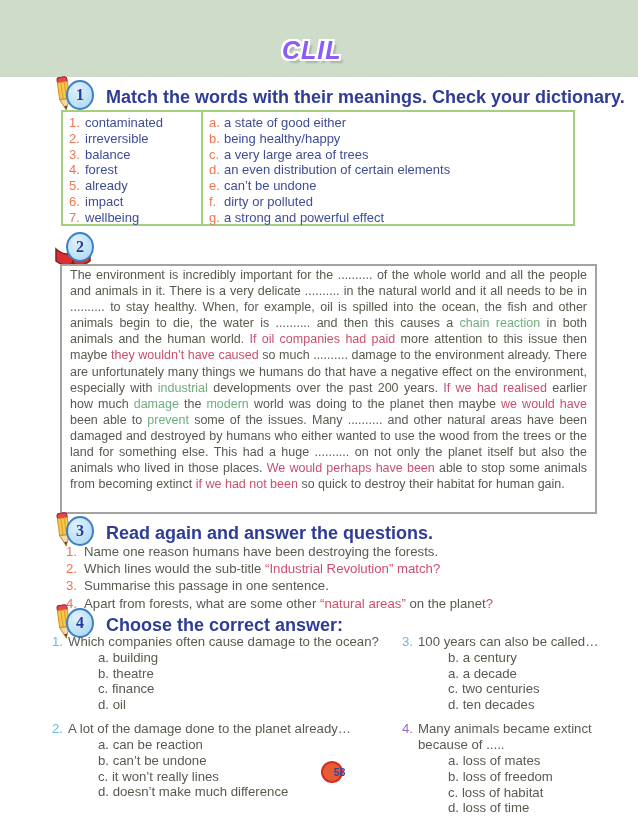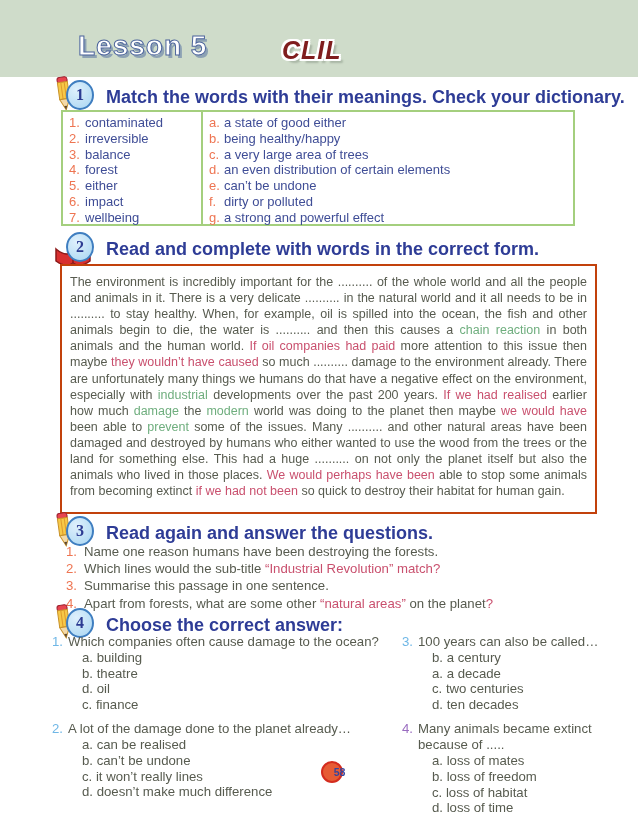--- a/index.html
+++ b/index.html
@@ -12,21 +12,21 @@
   .band{position:absolute;left:0;top:0;width:638px;height:77px;background:#cfdcca;}
   .lesson-title{
     position:absolute;left:78px;top:30px;
     font-size:28px;font-weight:bold;letter-spacing:1px;
     color:#ffffff;-webkit-text-stroke:1px #4d659c;
     text-shadow:2.5px 2.5px 0 #8da2b4;
   }
   .clil-title{
     position:absolute;left:282px;top:36px;
     font-size:25px;font-weight:bold;font-style:italic;letter-spacing:1px;
-    color:#7f1d1d;
+    color:#8b5cf6;
     text-shadow:-2px -2px 0 #fff,2px -2px 0 #fff,-2px 2px 0 #fff,2px 2px 0 #fff,
                 -2px 0 0 #fff,2px 0 0 #fff,0 -2px 0 #fff,0 2px 0 #fff,
                 4px 4px 2px #a8b5a4;
   }
   
   .ex-header{position:absolute;left:52px;display:flex;align-items:center;}
   .icon-wrap{position:relative;width:46px;height:38px;flex:0 0 46px;}
   .pencil{position:absolute;left:4px;top:-2px;transform:rotate(-8deg);}
   .book{position:absolute;left:2px;top:16px;}
   .num-circle{
@@ -45,59 +45,58 @@
   }
   .match-col{padding:3px 0 0 6px;box-sizing:border-box;}
   .match-col.words{width:140px;border-right:2px solid #a4cf7e;}
   .match-col.meanings{flex:1;}
   .m-row{display:flex;font-size:13px;line-height:15.8px;color:#3f4d96;}
   .m-row .key{color:#ee7552;flex:0 0 16px;}
   .match-col.meanings .m-row .key{flex:0 0 15px;}
   
   .passage-box{
     position:absolute;left:60px;top:264px;width:537px;height:250px;
-    border:2px solid #c2410c;box-sizing:border-box;background:#fff;
-    padding:8px 8px;overflow:hidden;
+    border:2px solid #a3a3a3;box-sizing:border-box;background:#fff;
+    padding:1px 8px;overflow:hidden;
   }
   .passage-text{
     font-size:12.5px;line-height:16.1px;color:#575b4f;text-align:justify;
   }
   .c-red{color:#c9506e;}
   .c-green{color:#6fae7e;}
   
   .q3-list{position:absolute;left:66px;top:543px;width:520px;}
   .q-row{display:flex;font-size:13.2px;line-height:17.2px;color:#575b4f;}
   .q-row .q-num{color:#ee7552;flex:0 0 18px;}
   
   .q4-grid{position:absolute;left:52px;top:634px;width:556px;display:flex;}
   .q4-col{box-sizing:border-box;}
   .q4-col.left{width:350px;}
   .q4-col.right{width:206px;margin-left:0;}
   .q4-q{margin-bottom:9px;}
   .q4-head{display:flex;font-size:13.2px;line-height:16px;color:#575b4f;}
   .q4-head .q-num{flex:0 0 16px;}
   .q-num.blue{color:#6fb7e6;}
   .q-num.purple{color:#9a6cc0;}
-  .q4-opts{margin-left:30px;}
+  .q4-opts{margin-left:46px;}
   .q4-opt{font-size:13.2px;line-height:15.6px;color:#575b4f;}
   
   .page-badge{
     position:absolute;left:321px;top:761px;width:22px;height:22px;border-radius:50%;
     background:#e65c35;border:2px solid #d42c1e;box-sizing:border-box;
     display:flex;align-items:center;justify-content:center;
     font-size:10.5px;font-weight:bold;color:#35459e;padding-left:15px;
   }
 </style>
 </head>
 <body>
 
 <div class="page">
 
   <div class="band"></div>
-  <div class="lesson-title">Lesson 5</div>
   <div class="clil-title">CLIL</div>
 
   <div class="ex-header" style="top:78px;">
     <div class="icon-wrap">
       <svg class="pencil" width="16" height="36" viewBox="0 0 16 36">
         <rect x="3" y="1" width="10" height="6" rx="2.5" fill="#e8454f" stroke="#9c2030" stroke-width="1"></rect>
         <rect x="3" y="6" width="10" height="17" fill="#f7c948" stroke="#c8922a" stroke-width="1"></rect>
         <line x1="6.4" y1="6" x2="6.4" y2="23" stroke="#e09b2d" stroke-width="1"></line>
         <line x1="9.8" y1="6" x2="9.8" y2="23" stroke="#e09b2d" stroke-width="1"></line>
         <path d="M3,23 L13,23 L8,34 Z" fill="#f3d9a8" stroke="#c8922a" stroke-width="1"></path>
@@ -121,21 +120,21 @@
         <div class="m-row">
           <span class="key">3.</span>
           <span>balance</span>
         </div>
         <div class="m-row">
           <span class="key">4.</span>
           <span>forest</span>
         </div>
         <div class="m-row">
           <span class="key">5.</span>
-          <span>either</span>
+          <span>already</span>
         </div>
         <div class="m-row">
           <span class="key">6.</span>
           <span>impact</span>
         </div>
         <div class="m-row">
           <span class="key">7.</span>
           <span>wellbeing</span>
         </div>
       </div>
@@ -172,21 +171,20 @@
   </div>
 
   <div class="ex-header" style="top:230px;">
     <div class="icon-wrap">
       <svg class="book" width="38" height="22" viewBox="0 0 38 22">
         <path d="M2,3 C9,9 15,9 19,5 C23,9 29,9 36,3 L36,15 C29,20 23,20 19,17 C15,20 9,20 2,15 Z" fill="#d83030" stroke="#8c1818" stroke-width="1.5"></path>
         <line x1="19" y1="5" x2="19" y2="17" stroke="#8c1818" stroke-width="1.5"></line>
       </svg>
       <div class="num-circle">2</div>
     </div>
-    <div class="ex-title">Read and complete with words in the correct form.</div>
   </div>
 
   <div class="passage-box">
     <div class="passage-text"><span>The environment is incredibly important for the .......... of the whole world and all the people and animals in it. There is a very delicate .......... in the natural world and it all needs to be in .......... to stay healthy. When, for example, oil is spilled into the ocean, the fish and other animals begin to die, the water is .......... and then this causes a </span><span class="c-green">chain reaction</span><span> in both animals and the human world. </span><span class="c-red">If oil companies had paid</span><span> more attention to this issue then maybe </span><span class="c-red">they wouldn’t have caused</span><span> so much .......... damage to the environment already. There are unfortunately many things we humans do that have a negative effect on the environment, especially with </span><span class="c-green">industrial</span><span> developments over the past 200 years. </span><span class="c-red">If we had realised</span><span> earlier how much </span><span class="c-green">damage</span><span> the </span><span class="c-green">modern</span><span> world was doing to the planet then maybe </span><span class="c-red">we would have</span><span> been able to </span><span class="c-green">prevent</span><span> some of the issues. Many .......... and other natural areas have been damaged and destroyed by humans who either wanted to use the wood from the trees or the land for something else. This had a huge .......... on not only the planet itself but also the animals who lived in those places. </span><span class="c-red">We would perhaps have been</span><span> able to stop some animals from becoming extinct </span><span class="c-red">if we had not been</span><span> so quick to destroy their habitat for human gain.</span></div>
   </div>
 
   <div class="ex-header" style="top:514px;">
     <div class="icon-wrap">
       <svg class="pencil" width="16" height="36" viewBox="0 0 16 36">
         <rect x="3" y="1" width="10" height="6" rx="2.5" fill="#e8454f" stroke="#9c2030" stroke-width="1"></rect>
@@ -238,31 +236,31 @@
   <div class="q4-grid">
     <div class="q4-col left">
         <div class="q4-q">
           <div class="q4-head">
             <span class="q-num blue">1.</span>
             <span>Which companies often cause damage to the ocean?</span>
           </div>
           <div class="q4-opts">
             <div class="q4-opt">a. building</div>
             <div class="q4-opt">b. theatre</div>
+            <div class="q4-opt">c. finance</div>
             <div class="q4-opt">d. oil</div>
-            <div class="q4-opt">c. finance</div>
           </div>
         </div>
         <div class="q4-q">
           <div class="q4-head">
             <span class="q-num blue">2.</span>
             <span>A lot of the damage done to the planet already…</span>
           </div>
           <div class="q4-opts">
-            <div class="q4-opt">a. can be realised</div>
+            <div class="q4-opt">a. can be reaction</div>
             <div class="q4-opt">b. can’t be undone</div>
             <div class="q4-opt">c. it won’t really lines</div>
             <div class="q4-opt">d. doesn’t make much difference</div>
           </div>
         </div>
       </div>
     <div class="q4-col right">
         <div class="q4-q">
           <div class="q4-head">
             <span class="q-num blue">3.</span>

